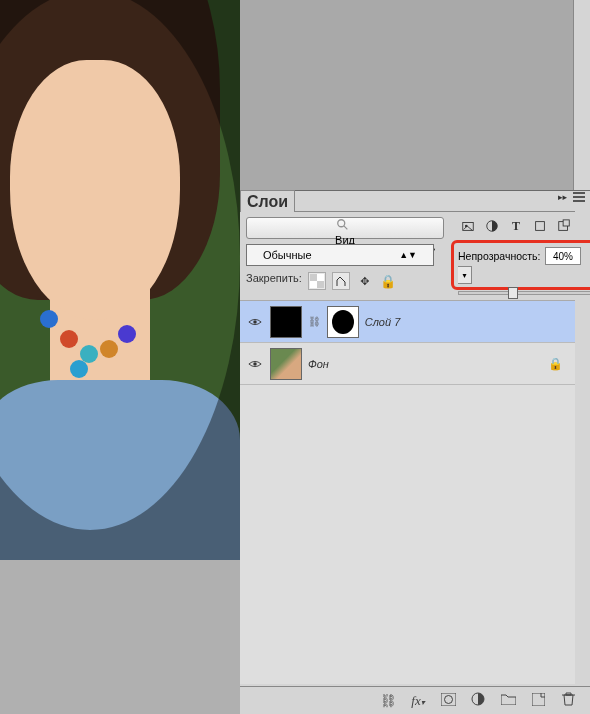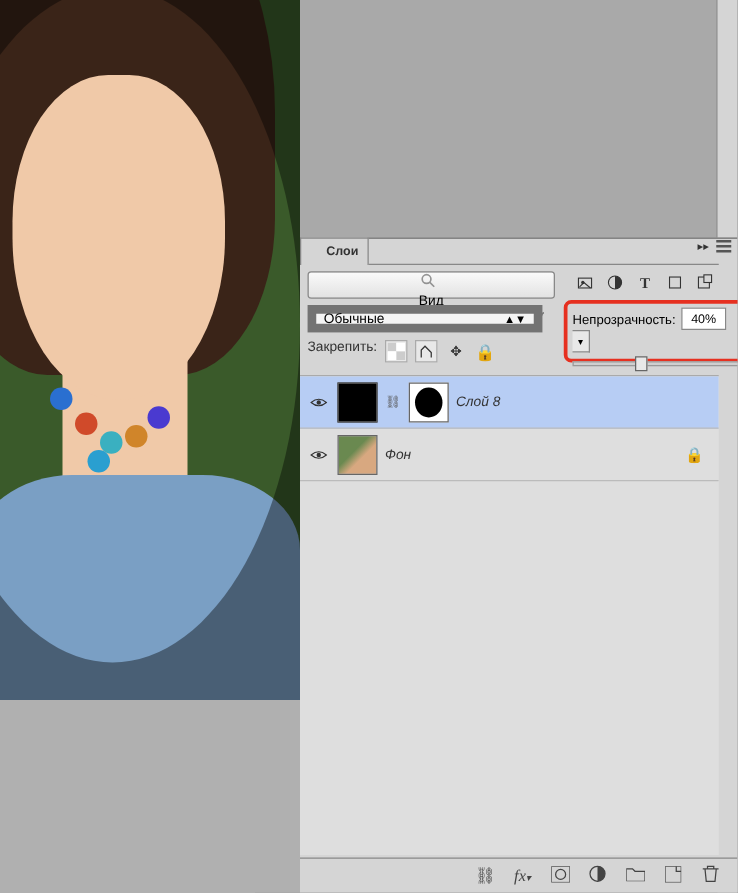--- a/index.html
+++ b/index.html
@@ -12,35 +12,35 @@
 .face { position: absolute; left: 10px; top: 60px; width: 170px; height: 260px; background: #f0c9a8; border-radius: 45% 45% 50% 50%; }
 .hair { position: absolute; left: -40px; top: -120px; width: 260px; height: 420px; background: #3a2418; border-radius: 50% 50% 30% 30%; }
 .neck { position: absolute; left: 50px; top: 280px; width: 100px; height: 140px; background: #f0c9a8; }
 .shirt { position: absolute; left: -20px; top: 380px; width: 260px; height: 200px; background: #7a9fc4; border-radius: 30% 30% 0 0; }
 .necklace { position: absolute; left: 30px; top: 290px; width: 120px; height: 90px; }
 .bead { position: absolute; width: 18px; height: 18px; border-radius: 50%; }
 
 .right-gutter { position: absolute; left: 573px; top: 0; width: 17px; height: 714px; background: #d5d5d5; border-left: 1px solid #888; }
 .panel-back { position: absolute; left: 240px; top: 190px; width: 350px; height: 524px; background: #d5d5d5; border-top: 1px solid #6a6a6a; }
 
-.panel-tab { position: absolute; left: 240px; top: 190px; width: 55px; height: 22px; background: #d5d5d5; border: 1px solid #888; border-bottom: none; display: flex; align-items: center; padding-left: 20px; font-size: 10px; font-weight: bold; color: #333; z-index: 3; }
+.panel-tab { position: absolute; left: 240px; top: 190px; width: 55px; height: 22px; background: #d5d5d5; border: 1px solid #888; border-bottom: none; display: flex; align-items: center; padding-left: 6px; font-size: 16px; font-weight: bold; color: #333; z-index: 3; }
 .panel-head-line { position: absolute; left: 240px; top: 190px; width: 335px; height: 22px; border-bottom: 1px solid #888; z-index: 2; }
 .panel-menu-icons { position: absolute; left: 558px; top: 192px; width: 28px; display: flex; gap: 6px; z-index: 3; }
 .dbl-arrow { font-size: 9px; color: #333; }
 .burger { width: 12px; height: 10px; display: flex; flex-direction: column; justify-content: space-between; cursor: pointer; }
 .burger div { height: 2px; background: #555; }
 
 .filter-row { position: absolute; left: 246px; top: 217px; width: 198px; height: 22px; background: linear-gradient(#fafafa,#e2e2e2); border: 1px solid #888; border-radius: 3px; display: flex; align-items: center; font-size: 11px; padding: 0 6px; flex-direction: column; }
 .filter-row .search-ic { margin-right: 4px; opacity: 0.6; }
 .filter-row .dd-ar { margin-left: auto; font-size: 9px; }
 
 .type-icons { position: absolute; left: 460px; top: 218px; display: flex; gap: 8px; align-items: center; }
 .type-icons .ic { width: 16px; height: 16px; display: flex; align-items: center; justify-content: center; font-size: 12px; color: #333; }
 
-.blend-row { position: absolute; left: 246px; top: 244px; width: 188px; height: 22px; background: #f4f4f4; border: 7px solid #737373; display: flex; align-items: center; padding: 0 6px; font-size: 11px; }
+.blend-row { position: absolute; left: 246px; top: 244px; width: 188px; height: 22px; background: #f4f4f4; border: 1px solid #737373; display: flex; align-items: center; padding: 0 16px; font-size: 11px; }
 .blend-row .dd-ar { margin-left: auto; font-size: 9px; }
 
 .opacity-block { position: absolute; left: 451px; top: 240px; width: 150px; height: 50px; border: 3px solid #e63020; border-radius: 6px; padding: 3px 4px; }
 .op-label { font-size: 10.5px; display: inline-block; }
 .op-input { display: inline-block; width: 36px; height: 18px; background: #fff; border: 1px solid #888; font-size: 10px; text-align: center; line-height: 18px; vertical-align: middle; }
 .op-dd { display: inline-block; width: 14px; height: 18px; background: #e8e8e8; border: 1px solid #888; border-left: none; font-size: 8px; text-align: center; line-height: 18px; vertical-align: middle; }
 .slider-track { position: relative; margin-top: 7px; height: 4px; background: #cfcfcf; border: 1px solid #999; }
 .slider-thumb { position: absolute; left: 40%; top: -5px; width: 10px; height: 12px; background: #e8e8e8; border: 1px solid #666; transform: translateX(-50%); }
 
 .lock-row { position: absolute; left: 246px; top: 272px; display: flex; align-items: flex-start; gap: 6px; font-size: 11px; color: #333; }
@@ -177,21 +177,21 @@
         <svg class="ic-svg" viewBox="0 0 16 12">
           <path d="M1 6 Q8 0 15 6 Q8 12 1 6 Z" fill="none" stroke="#333"></path>
           <circle cx="8" cy="6" r="2" fill="#333"></circle>
         </svg>
       </div>
     <div class="thumb-main"></div>
     <span class="link-ic">⛓</span>
     <div class="mask-thumb">
         <div class="circle"></div>
       </div>
-    <span class="lname">Слой 8</span>
+    <span class="lname">Слой 7</span>
   </div>
   <div class="layer-row">
     <div class="eye">
         <svg class="ic-svg" viewBox="0 0 16 12">
           <path d="M1 6 Q8 0 15 6 Q8 12 1 6 Z" fill="none" stroke="#333"></path>
           <circle cx="8" cy="6" r="2" fill="#333"></circle>
         </svg>
       </div>
     <div class="thumb-main photo-t"></div>
     <span class="lname">Фон</span>

